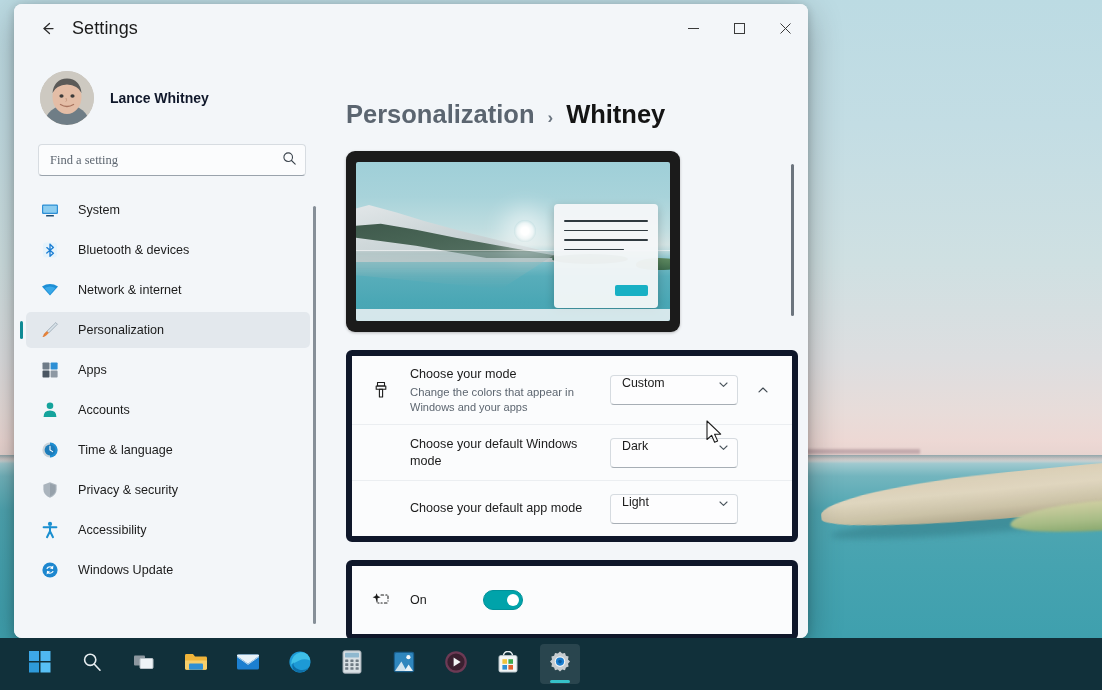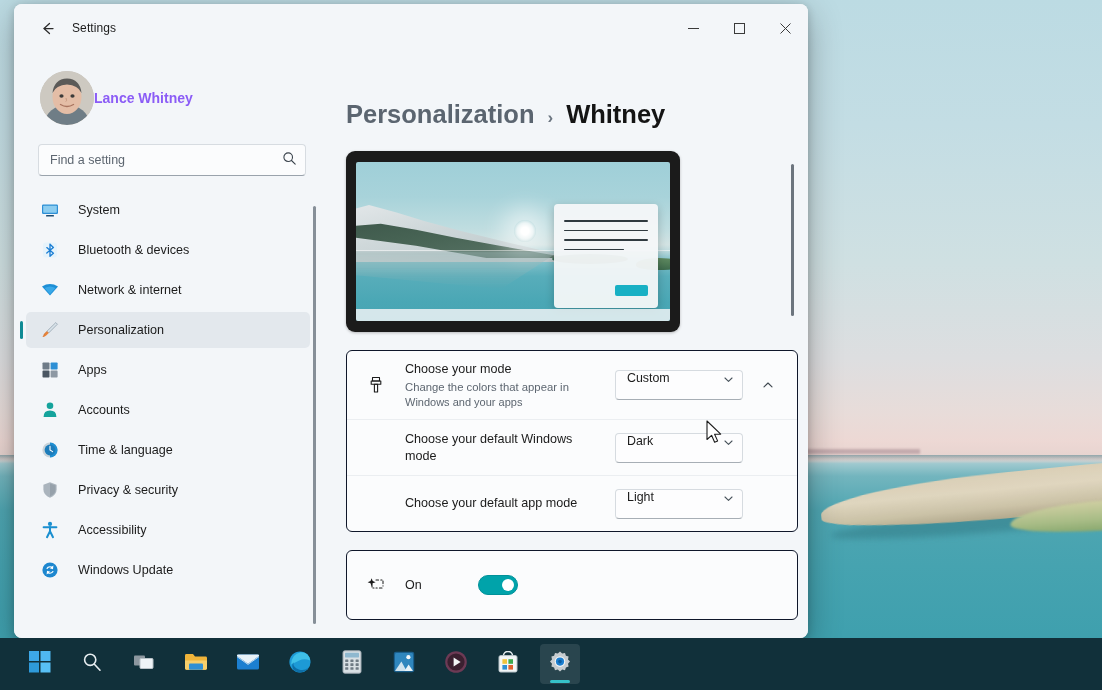--- a/index.html
+++ b/index.html
@@ -86,21 +86,21 @@
     display: flex; align-items: center;
     background: #f3f6f9;
     position: relative;
   }
   #backBtn {
     width: 34px; height: 30px; margin-left: 16px;
     display: flex; align-items: center; justify-content: center;
     border-radius: 4px; cursor: pointer;
   }
   #winTitle {
-    margin-left: 8px; font-size: 12px; color: #1b1b1b; letter-spacing: .1px;
+    margin-left: 8px; font-size: 18px; color: #1b1b1b; letter-spacing: .1px;
   }
   #winCtrls { margin-left: auto; display: flex; height: 48px; }
   .wctl {
     width: 46px; height: 48px;
     display: flex; align-items: center; justify-content: center;
     cursor: pointer; color: #3a3a3a;
   }
 
   
   #winbody { flex: 1; display: flex; min-height: 0; }
@@ -118,35 +118,35 @@
     height: 82px;
   }
   #avatar {
     width: 54px; height: 54px; border-radius: 50%;
     overflow: hidden; flex: 0 0 54px;
     background: #c9c5bd;
     position: relative;
   }
   #avatar svg { display: block; }
   #acctName {
-    font-size: 14px; font-weight: bold; color: #8b5cf6;
+    margin-left: 16px; font-size: 14px; font-weight: bold; color: #0f172a;
   }
 
   #searchWrap { padding: 10px 22px 0 24px; }
   #searchBox {
     height: 32px; background: #fbfcfd;
     border: 1px solid #d7dce1;
     border-bottom: 1px solid #9aa3ac;
     border-radius: 4px;
     display: flex; align-items: center;
     padding: 0 8px 0 11px;
   }
   #searchInput {
     flex: 1; border: none; outline: none; background: transparent;
-    font-family: Liberation Sans, sans-serif;
+    font-family: Liberation Serif, serif;
     font-size: 12.5px; color: #1b1b1b;
   }
   #searchInput::placeholder { color: #5d6670; }
 
   #navscroll {
     flex: 1; margin-top: 16px;
     overflow: hidden; position: relative;
     padding-left: 12px; padding-right: 18px;
   }
   .navitem {
@@ -265,21 +265,21 @@
   .pvline { height: 1.5px; background: #2f3a3f; margin-bottom: 8px; border-radius: 1px; }
   #pvBtn {
     position: absolute; right: 10px; bottom: 12px;
     width: 33px; height: 11px; border-radius: 2px; background: #18b0c4;
   }
 
   
   .card {
     width: 452px;
     background: #fbfcfd;
-    border: 1px solid #0f172a;
+    border: 6px solid #0f172a;
     border-radius: 6px;
     margin-top: 18px;
     overflow: hidden;
   }
   .row {
     display: flex; align-items: center;
     padding: 0 14px 0 16px;
     min-height: 56px;
   }
   .row.tall { min-height: 68px; }

